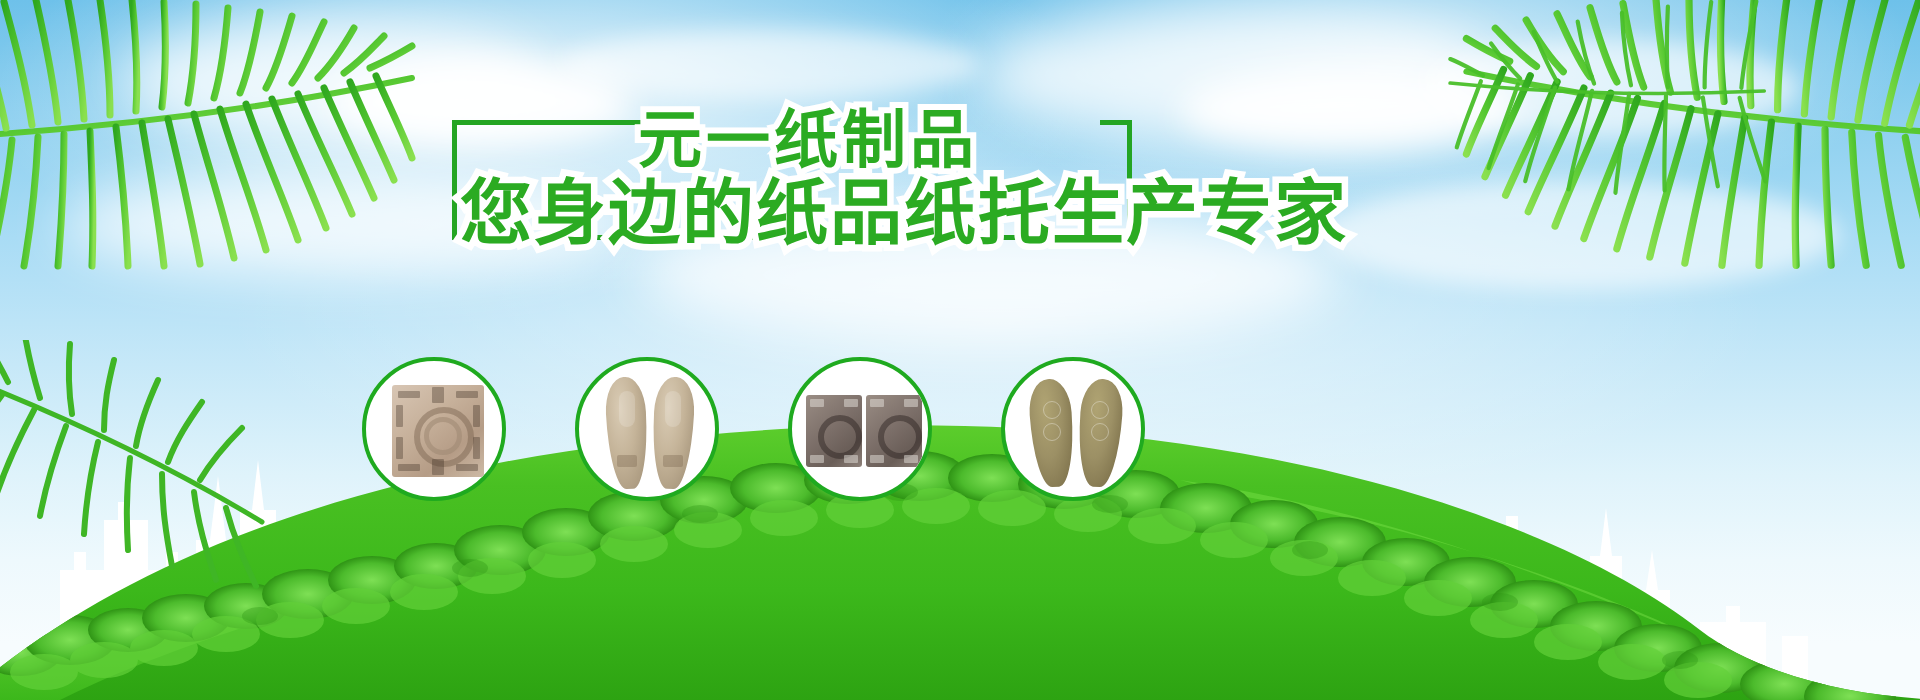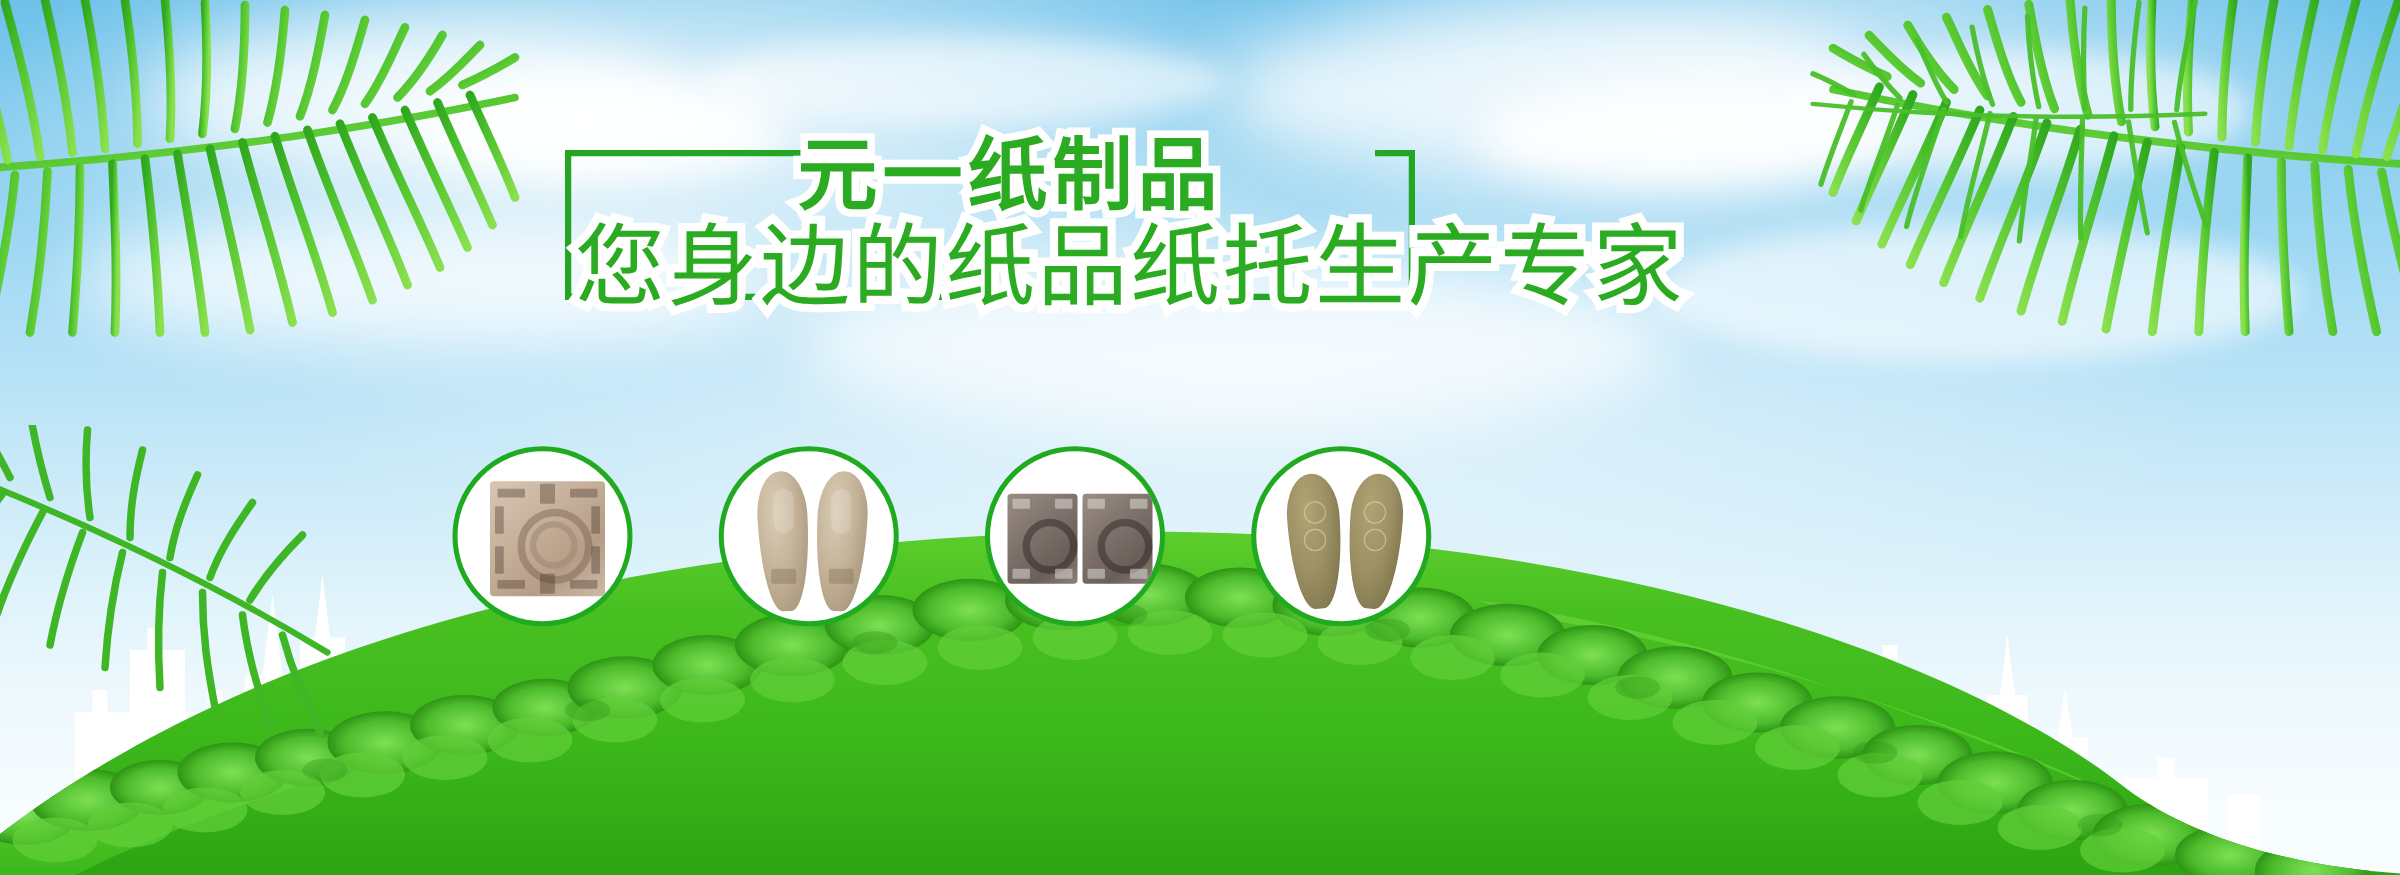--- a/index.html
+++ b/index.html
@@ -65,21 +65,21 @@
     letter-spacing:4px;
     color:#2bab22;
     font-family:"DejaVu Sans","Liberation Sans",sans-serif;
     white-space:nowrap;
     -webkit-text-stroke:12px #ffffff;
     paint-order:stroke fill;
     text-shadow:0 0 1px #fff;
   }
   .sub-title{
     position:absolute;left:8px;top:34px;
-    font-size:72px;font-weight:normal;
+    font-size:72px;font-weight:bold;
     letter-spacing:2px;
     color:#2bab22;
     font-family:"DejaVu Sans","Liberation Sans",sans-serif;
     white-space:nowrap;
     -webkit-text-stroke:13px #ffffff;
     paint-order:stroke fill;
   }
   .tagline{
     position:absolute;left:487px;top:240px;
     font-size:33px;

